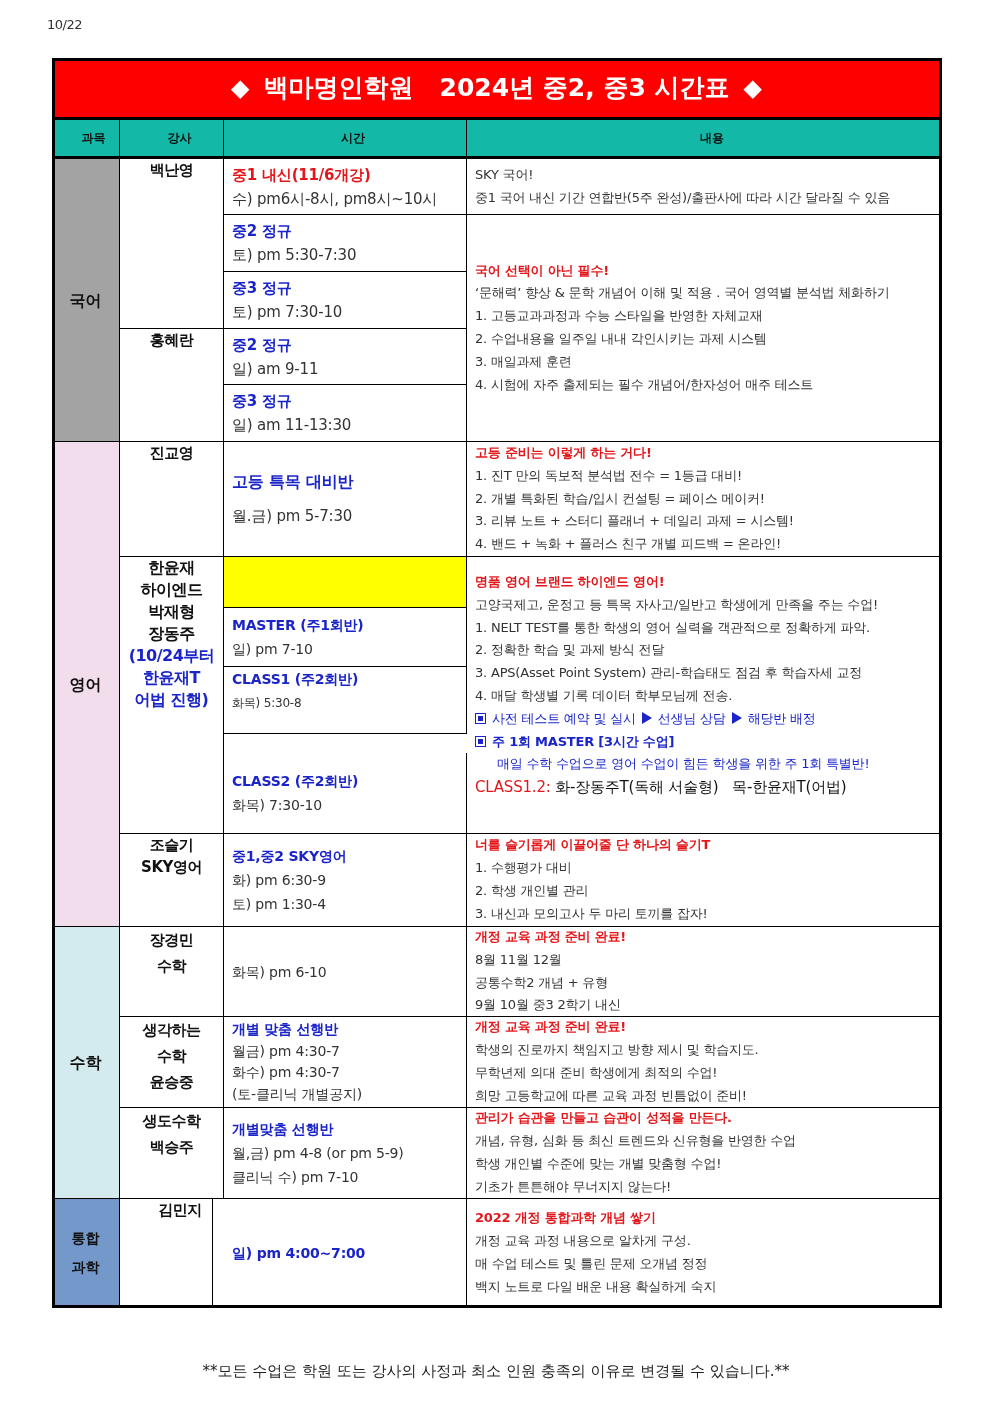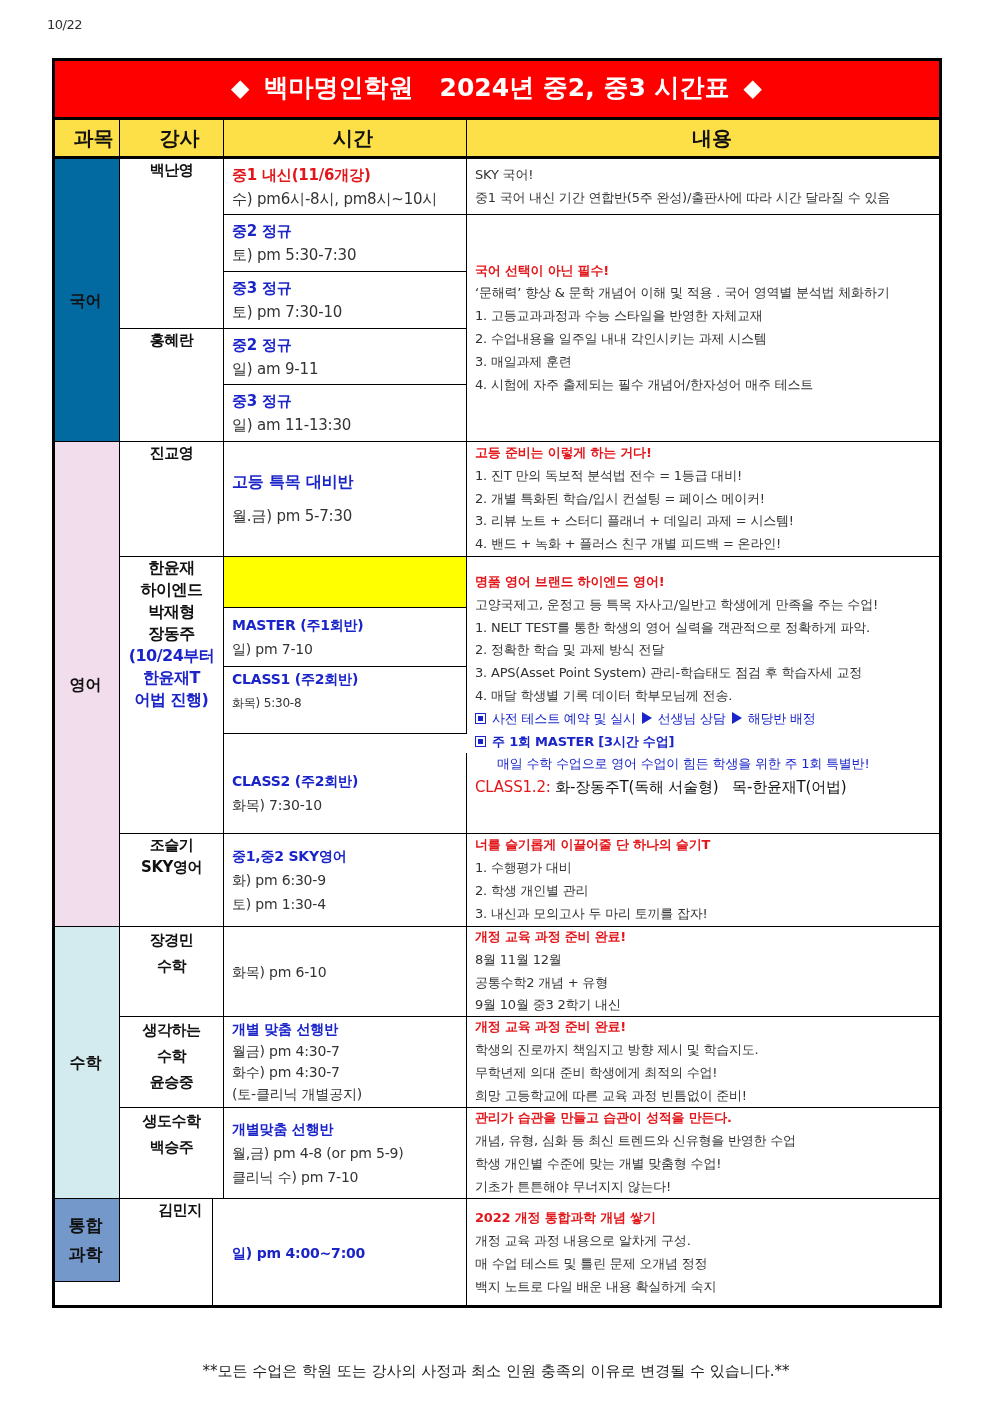--- a/index.html
+++ b/index.html
@@ -3,21 +3,21 @@
 <meta charset="utf-8">
 <style>
   html, body { margin:0; padding:0; background:#fff; }
   body { width:992px; height:1403px; position:relative; font-family:"DejaVu Sans","Liberation Sans",sans-serif; color:#222; overflow:hidden; }
   .pagenum { position:absolute; left:47px; top:17px; font-size:13px; color:#333; letter-spacing:-0.5px; }
   .frame { position:absolute; left:52px; top:58px; width:890px; height:1250px; }
   .cell { position:absolute; box-sizing:border-box; border-right:1px solid #000; border-bottom:1px solid #000; overflow:hidden; }
   .outer { position:absolute; left:0; top:0; width:890px; height:1250px; box-sizing:border-box; border:3px solid #000; pointer-events:none; }
   .title { left:0; top:0; width:890px; height:62px; background:#FF0000; color:#fff; font-weight:bold; font-size:25px; display:flex; align-items:center; justify-content:center; border-bottom:3px solid #000; letter-spacing:0px; }
   .title .dia { font-size:24px; margin:0 14px; }
-  .hdr { background:#fde047; font-size:20px; font-weight:bold; display:flex; align-items:center; justify-content:center; border-bottom:3px solid #000; color:#111;padding-left:16px; }
+  .hdr { background:#14b8a6; font-size:12px; font-weight:bold; display:flex; align-items:center; justify-content:center; border-bottom:3px solid #000; color:#111;padding-left:16px; }
   .subj { display:flex; align-items:center; justify-content:center; font-size:16px; font-weight:bold; text-align:center; line-height:29px; color:#111; }
   .teacher { display:flex; flex-direction:column; align-items:center; justify-content:flex-start; font-size:15px; font-weight:bold; text-align:center; line-height:22px; color:#111; letter-spacing:-0.5px; }
   .time { padding:3px 8px; font-size:15px; line-height:24px; display:flex; flex-direction:column; justify-content:center; letter-spacing:-0.2px; }
   .content { padding:1px 8px; font-size:13px; line-height:22.8px; display:flex; flex-direction:column; justify-content:center; letter-spacing:-0.2px; white-space:nowrap; }
   .red { color:#E3171B; font-weight:bold; }
   .redn { color:#E3171B; }
   .blue { color:#1A24C8; font-weight:bold; }
   .bluen { color:#1A24C8; }
   .dark { color:#333; }
   .black { color:#111; }
@@ -37,21 +37,21 @@
     <span class="dia">◆</span>
     <span style="white-space:pre;">백마명인학원   2024년 중2, 중3 시간표</span>
     <span class="dia">◆</span>
   </div>
 
   <div class="cell hdr" style="left:0;top:62px;width:68px;height:39px;">과목</div>
   <div class="cell hdr" style="left:68px;top:62px;width:104px;height:39px;">강사</div>
   <div class="cell hdr" style="left:172px;top:62px;width:243px;height:39px;">시간</div>
   <div class="cell hdr" style="left:415px;top:62px;width:475px;height:39px;">내용</div>
 
-  <div class="cell subj" style="left:0;top:101px;width:68px;height:283px;background:#0369a1;">
+  <div class="cell subj" style="left:0;top:101px;width:68px;height:283px;background:#a3a3a3;">
     <span>국어</span>
   </div>
   <div class="cell teacher" style="left:68px;top:101px;width:104px;height:170px;">
     <span>백난영</span>
   </div>
   <div class="cell teacher" style="left:68px;top:271px;width:104px;height:113px;">
     <span>홍혜란</span>
   </div>
 
   <div class="cell time" style="left:172px;top:101px;width:243px;height:56px;">
@@ -210,21 +210,21 @@
     <div class="dark">월,금) pm 4-8 (or pm 5-9)</div>
     <div class="dark">클리닉 수) pm 7-10</div>
   </div>
   <div class="cell content" style="left:415px;top:1050px;width:475px;height:91px;">
     <div class="red">관리가 습관을 만들고 습관이 성적을 만든다.</div>
     <div class="dark">개념, 유형, 심화 등 최신 트렌드와 신유형을 반영한 수업</div>
     <div class="dark">학생 개인별 수준에 맞는 개별 맞춤형 수업!</div>
     <div class="dark">기초가 튼튼해야 무너지지 않는다!</div>
   </div>
 
-  <div class="cell subj" style="left:0;top:1141px;width:68px;height:83px;background:#7398C9;flex-direction:column;font-size:17px;">
+  <div class="cell subj" style="left:0;top:1141px;width:68px;height:109px;background:#7398C9;flex-direction:column;font-size:14px;">
     <span>통합</span>
     <span>과학</span>
   </div>
   <div class="cell teacher" style="left:68px;top:1141px;width:93px;height:109px;padding-left:28px;">
     <span>김민지</span>
   </div>
   <div class="cell time" style="left:172px;top:1141px;width:243px;height:109px;font-size:14px;">
     <div class="bluen" style="font-weight:bold;">일) pm 4:00~7:00</div>
   </div>
   <div class="cell content" style="left:415px;top:1141px;width:475px;height:109px;">

